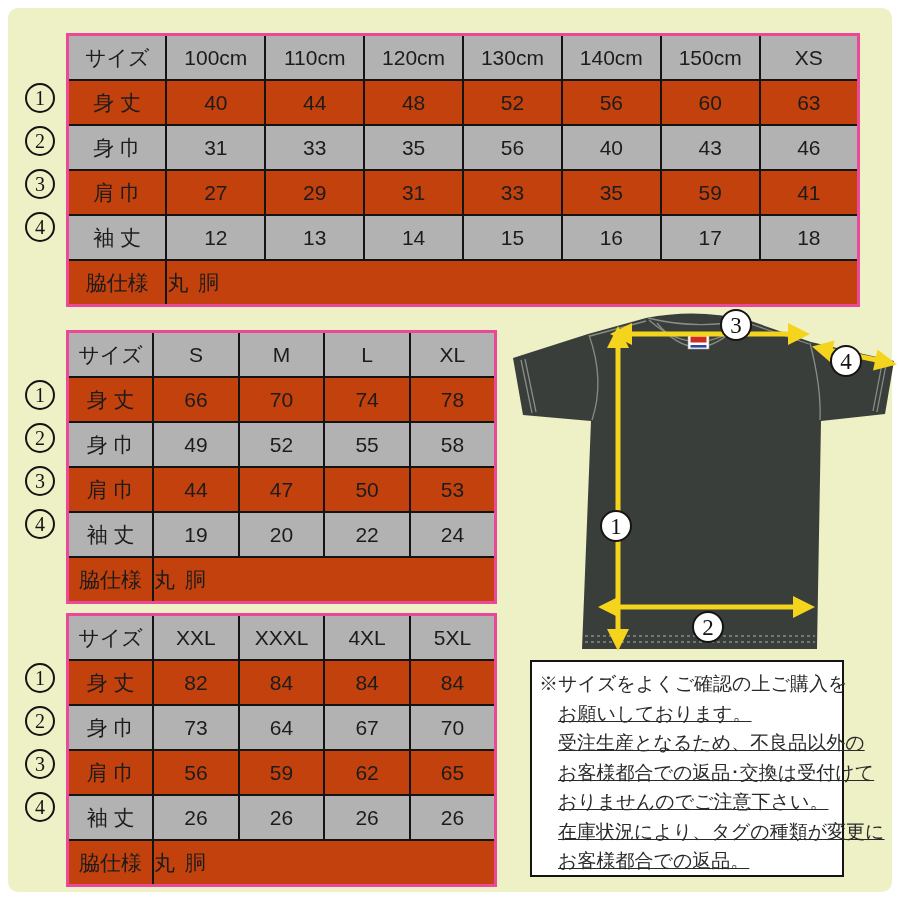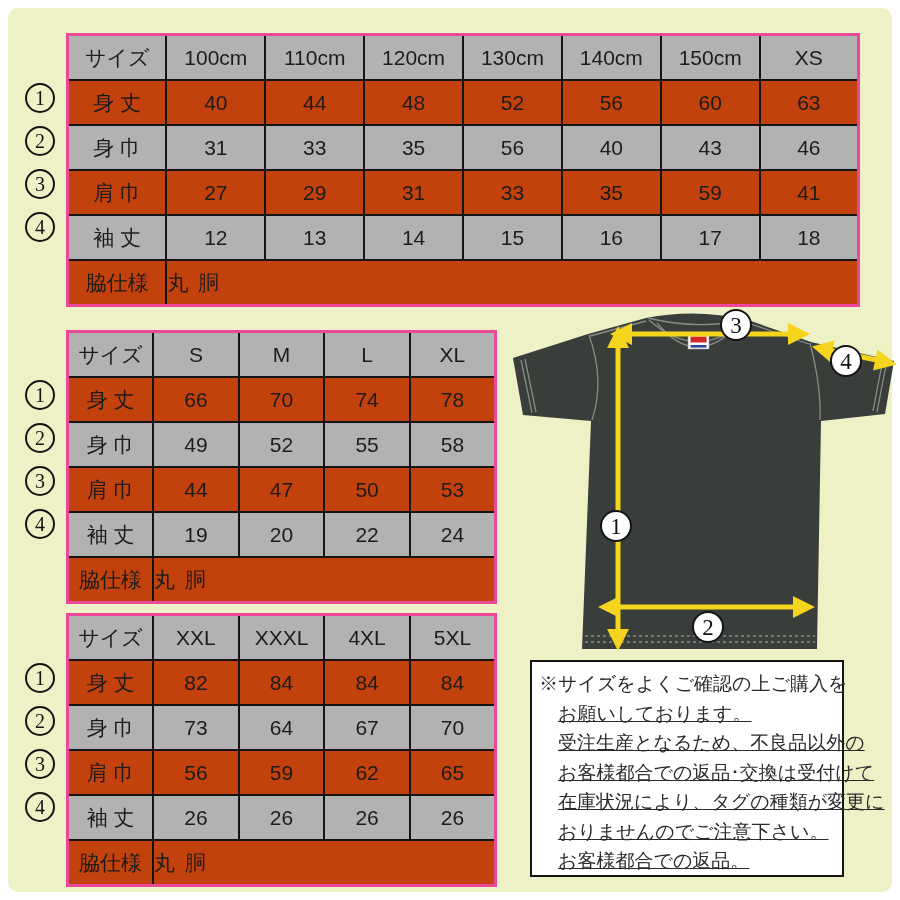--- a/index.html
+++ b/index.html
@@ -277,17 +277,17 @@
       <circle class="mcirc" cx="200" cy="319" r="15"></circle>
       <text class="mnum" x="200" y="327">2</text>
     </g>
   </svg>
 
   <div class="notice">
       <div class="nline">※サイズをよくご確認の上ご購入を</div>
       <div class="nline ind">お願いしております。</div>
       <div class="nline ind">受注生産となるため、不良品以外の</div>
       <div class="nline ind">お客様都合での返品･交換は受付けて</div>
+      <div class="nline ind">おりませんのでご注意下さい。</div>
       <div class="nline ind">在庫状況により、タグの種類が変更に</div>
-      <div class="nline ind">おりませんのでご注意下さい。</div>
       <div class="nline ind">お客様都合での返品。</div>
     </div>
 </div>
 
 </body></html>

